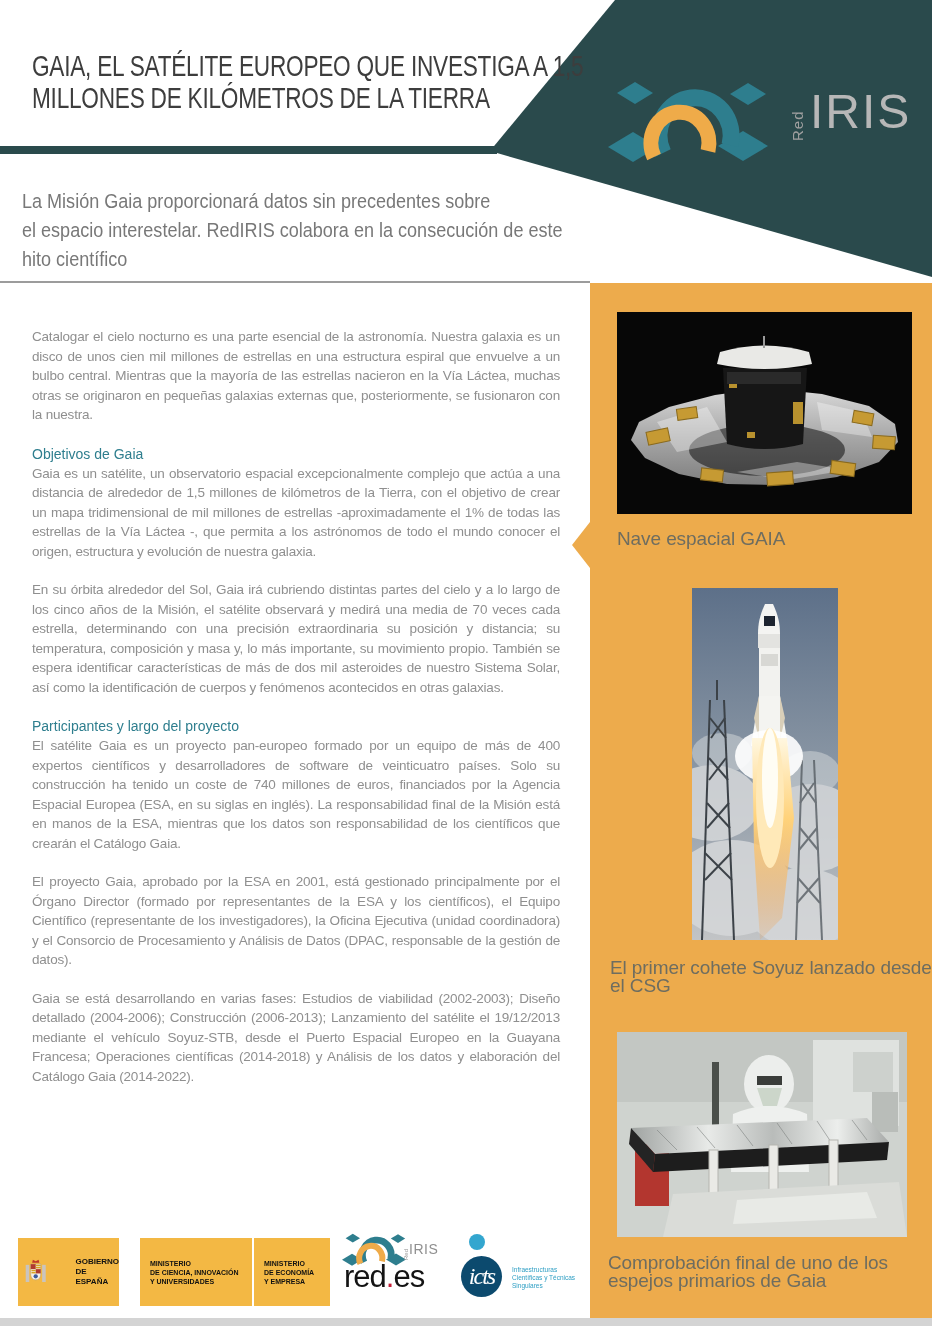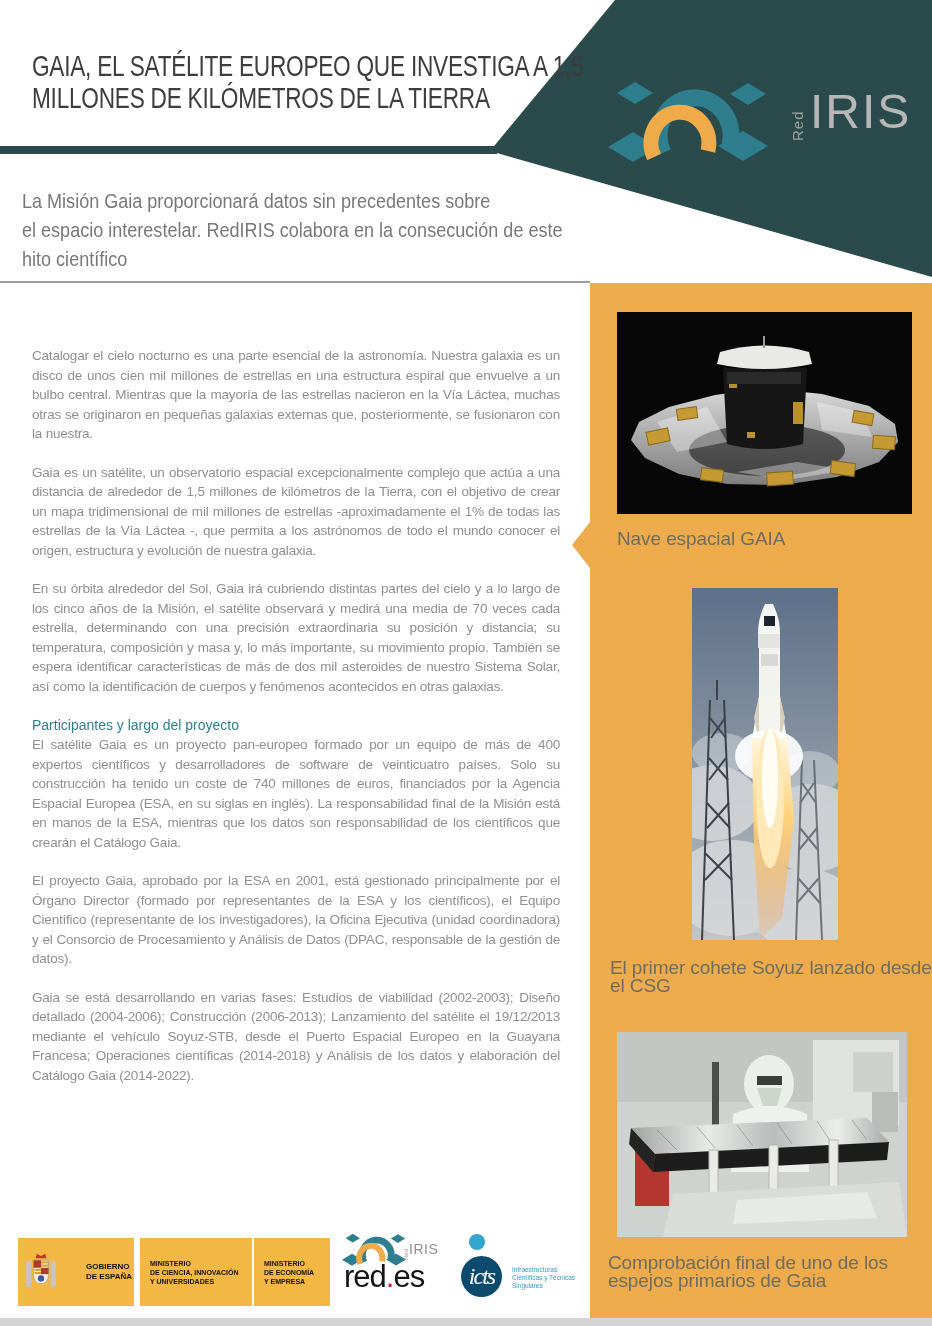--- a/index.html
+++ b/index.html
@@ -15,38 +15,38 @@
   .subtitle { position:absolute; left:22px; top:186px; font-size:20.5px; line-height:29px;
               color:#787878; transform:scaleX(0.88); transform-origin:0 0; }
   .subtitle div { white-space:nowrap; }
   #iris-big { position:absolute; left:810px; top:88px; font-size:48px; line-height:1;
               color:#b7b7b7; letter-spacing:2px; }
   #red-vert { position:absolute; left:789px; top:141px; font-size:15px; color:#a0a0a0;
               letter-spacing:1px; transform:rotate(-90deg); transform-origin:0 0; }
   .gray-line { position:absolute; left:0; top:281px; width:590px; height:2px; background:#9c9c9c; }
 
   
-  main { position:absolute; left:32px; top:346px; width:528px; font-size:13.5px;
+  main { position:absolute; left:32px; top:327px; width:528px; font-size:13.5px;
          line-height:19.5px; color:#8f8f8f; text-align:justify; letter-spacing:-0.2px; }
   main p { margin:0 0 19px 0; }
   main h3 { font-size:14px; font-weight:400; color:#2e7e8e; line-height:20px; margin:0; letter-spacing:0; }
 
   
   .sidebar { position:absolute; left:590px; top:283px; width:342px; height:1035px; background:#edab4c; }
   .sidebar-notch { position:absolute; left:572px; top:522px; width:0; height:0;
                    border-top:23px solid transparent; border-bottom:23px solid transparent;
                    border-right:18px solid #edab4c; }
   .fig { position:absolute; line-height:0; }
   .cap { position:absolute; color:#6e6d60; font-size:19px; line-height:18px; letter-spacing:-0.1px; }
 
   
   .gov-block { position:absolute; top:1238px; height:68px; background:#f3b844;
                display:flex; align-items:center; color:#111; }
   .gov-block .mtxt { font-size:7px; font-weight:700; line-height:9px; letter-spacing:0; }
-  #gov-es { left:18px; width:116px;gap:24px; }
+  #gov-es { left:18px; width:101px;gap:24px; }
   #gov-es .mtxt { font-size:8px; line-height:10px; margin-left:5px; }
   #min-ciencia { left:140px; width:112px; padding-left:10px; }
   #min-economia { left:254px; width:76px; padding-left:10px; }
 
   #redes-iris-small { position:absolute; left:342px; top:1231px; }
   #iris-small { position:absolute; left:409px; top:1241px; font-size:14px; color:#8f8f8f; letter-spacing:0.5px; }
   #red-small { position:absolute; left:403px; top:1260px; font-size:6px; color:#999;
                transform:rotate(-90deg); transform-origin:0 0; }
   #redes-word { position:absolute; left:344px; top:1259px; font-size:31px; font-weight:400;
                 letter-spacing:-1px; color:#141414; }
@@ -119,20 +119,21 @@
   <div class="subtitle">
     <div>La Misión Gaia proporcionará datos sin precedentes sobre</div>
     <div>el espacio interestelar. RedIRIS colabora en la consecución de este</div>
     <div>hito científico</div>
   </div>
 
   <div class="gray-line"></div>
 
   <main>
     <p>Catalogar el cielo nocturno es una parte esencial de la astronomía. Nuestra galaxia es un disco de unos cien mil millones de estrellas en una estructura espiral que envuelve a un bulbo central. Mientras que la mayoría de las estrellas nacieron en la Vía Láctea, muchas otras se originaron en pequeñas galaxias externas que, posteriormente, se fusionaron con la nuestra.</p>
+    <h3>Objetivos de Gaia</h3>
     <p>Gaia es un satélite, un observatorio espacial excepcionalmente complejo que actúa a una distancia de alrededor de 1,5 millones de kilómetros de la Tierra, con el objetivo de crear un mapa tridimensional de mil millones de estrellas -aproximadamente el 1% de todas las estrellas de la Vía Láctea -, que permita a los astrónomos de todo el mundo conocer el origen, estructura y evolución de nuestra galaxia.</p>
     <p>En su órbita alrededor del Sol, Gaia irá cubriendo distintas partes del cielo y a lo largo de los cinco años de la Misión, el satélite observará y medirá una media de 70 veces cada estrella, determinando con una precisión extraordinaria su posición y distancia; su temperatura, composición y masa y, lo más importante, su movimiento propio. También se espera identificar características de más de dos mil asteroides de nuestro Sistema Solar, así como la identificación de cuerpos y fenómenos acontecidos en otras galaxias.</p>
     <h3>Participantes y largo del proyecto</h3>
     <p>El satélite Gaia es un proyecto pan-europeo formado por un equipo de más de 400 expertos científicos y desarrolladores de software de veinticuatro países. Solo su construcción ha tenido un coste de 740 millones de euros, financiados por la Agencia Espacial Europea (ESA, en su siglas en inglés). La responsabilidad final de la Misión está en manos de la ESA, mientras que los datos son responsabilidad de los científicos que crearán el Catálogo Gaia.</p>
     <p>El proyecto Gaia, aprobado por la ESA en 2001, está gestionado principalmente por el Órgano Director (formado por representantes de la ESA y los científicos), el Equipo Científico (representante de los investigadores), la Oficina Ejecutiva (unidad coordinadora) y el Consorcio de Procesamiento y Análisis de Datos (DPAC, responsable de la gestión de datos).</p>
     <p>Gaia se está desarrollando en varias fases: Estudios de viabilidad (2002-2003); Diseño detallado (2004-2006); Construcción (2006-2013); Lanzamiento del satélite el 19/12/2013 mediante el vehículo Soyuz-STB, desde el Puerto Espacial Europeo en la Guayana Francesa; Operaciones científicas (2014-2018) y Análisis de los datos y elaboración del Catálogo Gaia (2014-2022).</p>
   </main>
 
   <div class="sidebar"></div>
   <div class="sidebar-notch"></div>

